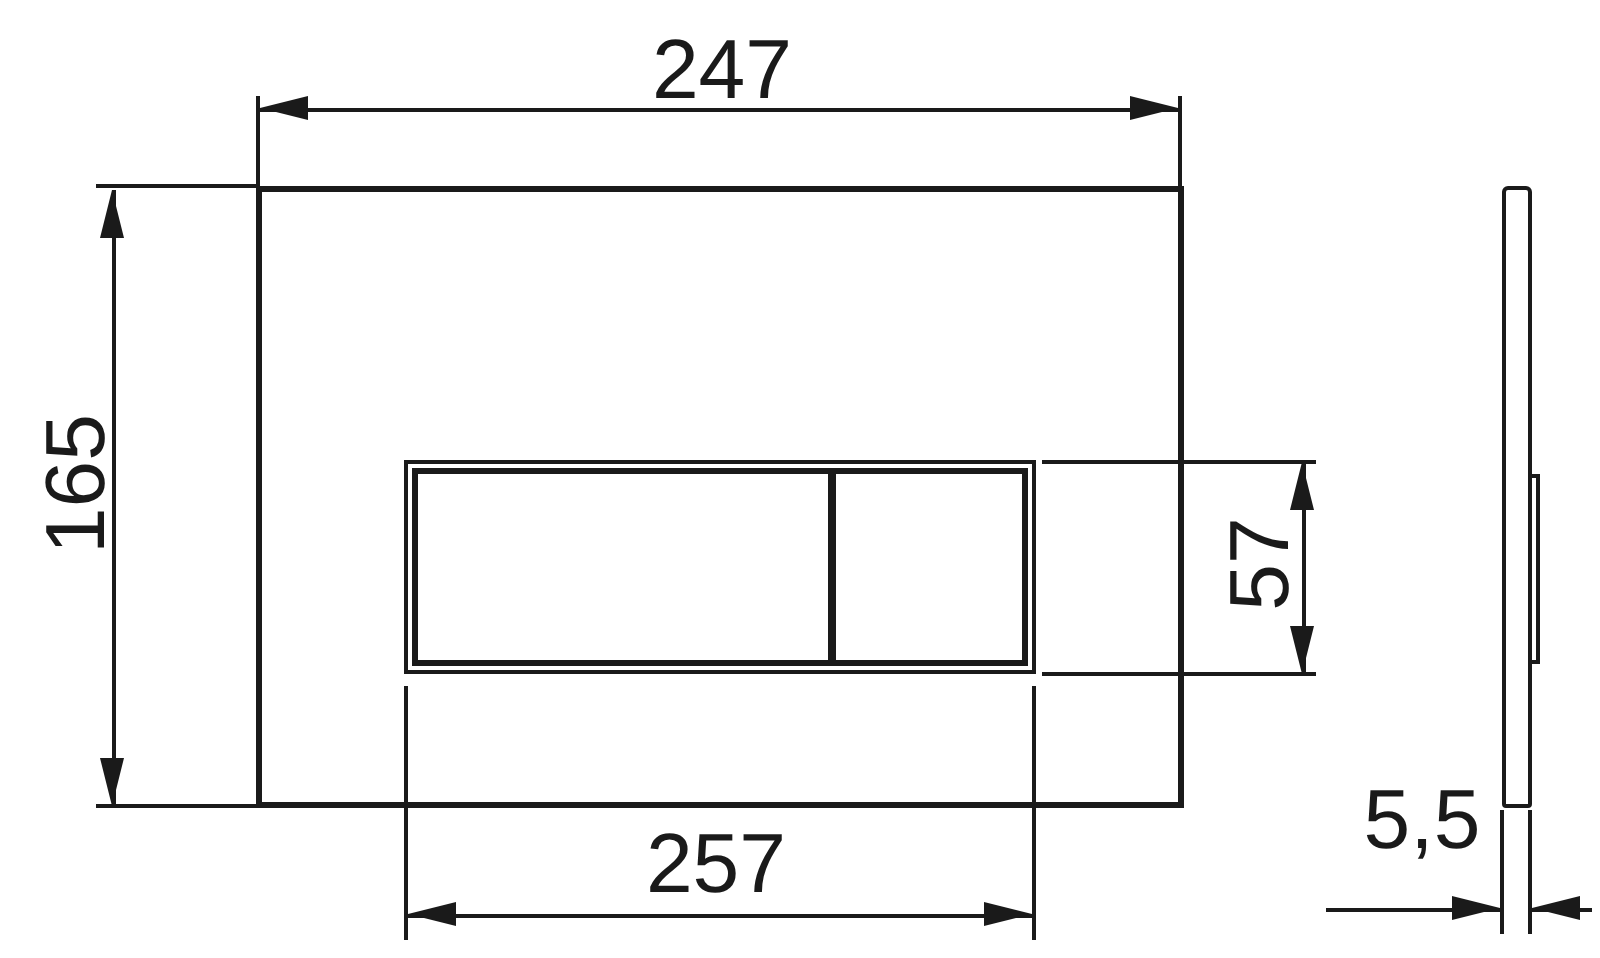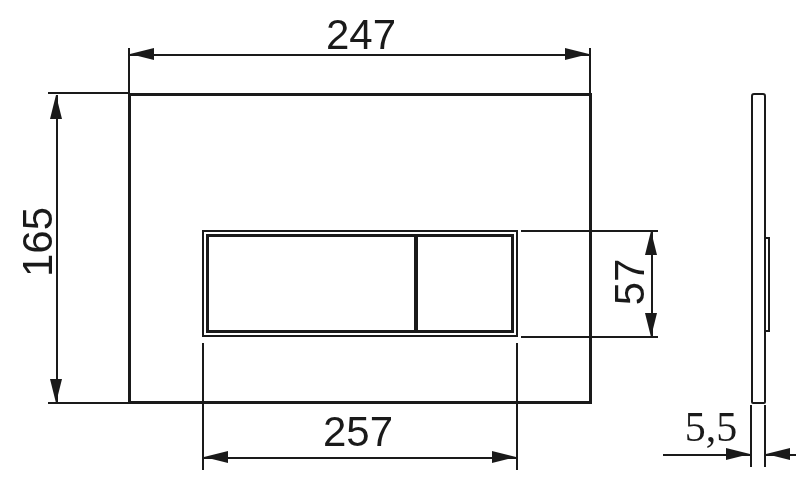--- a/index.html
+++ b/index.html
@@ -112,16 +112,16 @@
     <div class="dimlabel rot" style="left:550px;top:260px;width:160px;height:44px;">57</div>
   </div>
 
   <div>
     <div class="vline" style="left:750px;top:405px;height:62px;"></div>
     <div class="vline" style="left:764px;top:405px;height:62px;"></div>
     <div class="hline" style="left:663px;top:454px;width:87px;"></div>
     <div class="hline" style="left:766px;top:454px;width:30px;"></div>
     <div class="arr arr-r" style="left:726px;top:448px;"></div>
     <div class="arr arr-l" style="left:766px;top:448px;"></div>
-    <div class="dimlabel" style="left:661px;top:405px;width:100px;font-family:Liberation Serif, serif;">5,5</div>
+    <div class="dimlabel" style="left:661px;top:388px;width:100px;">5,5</div>
   </div>
 
 </div>
 
 </body></html>

